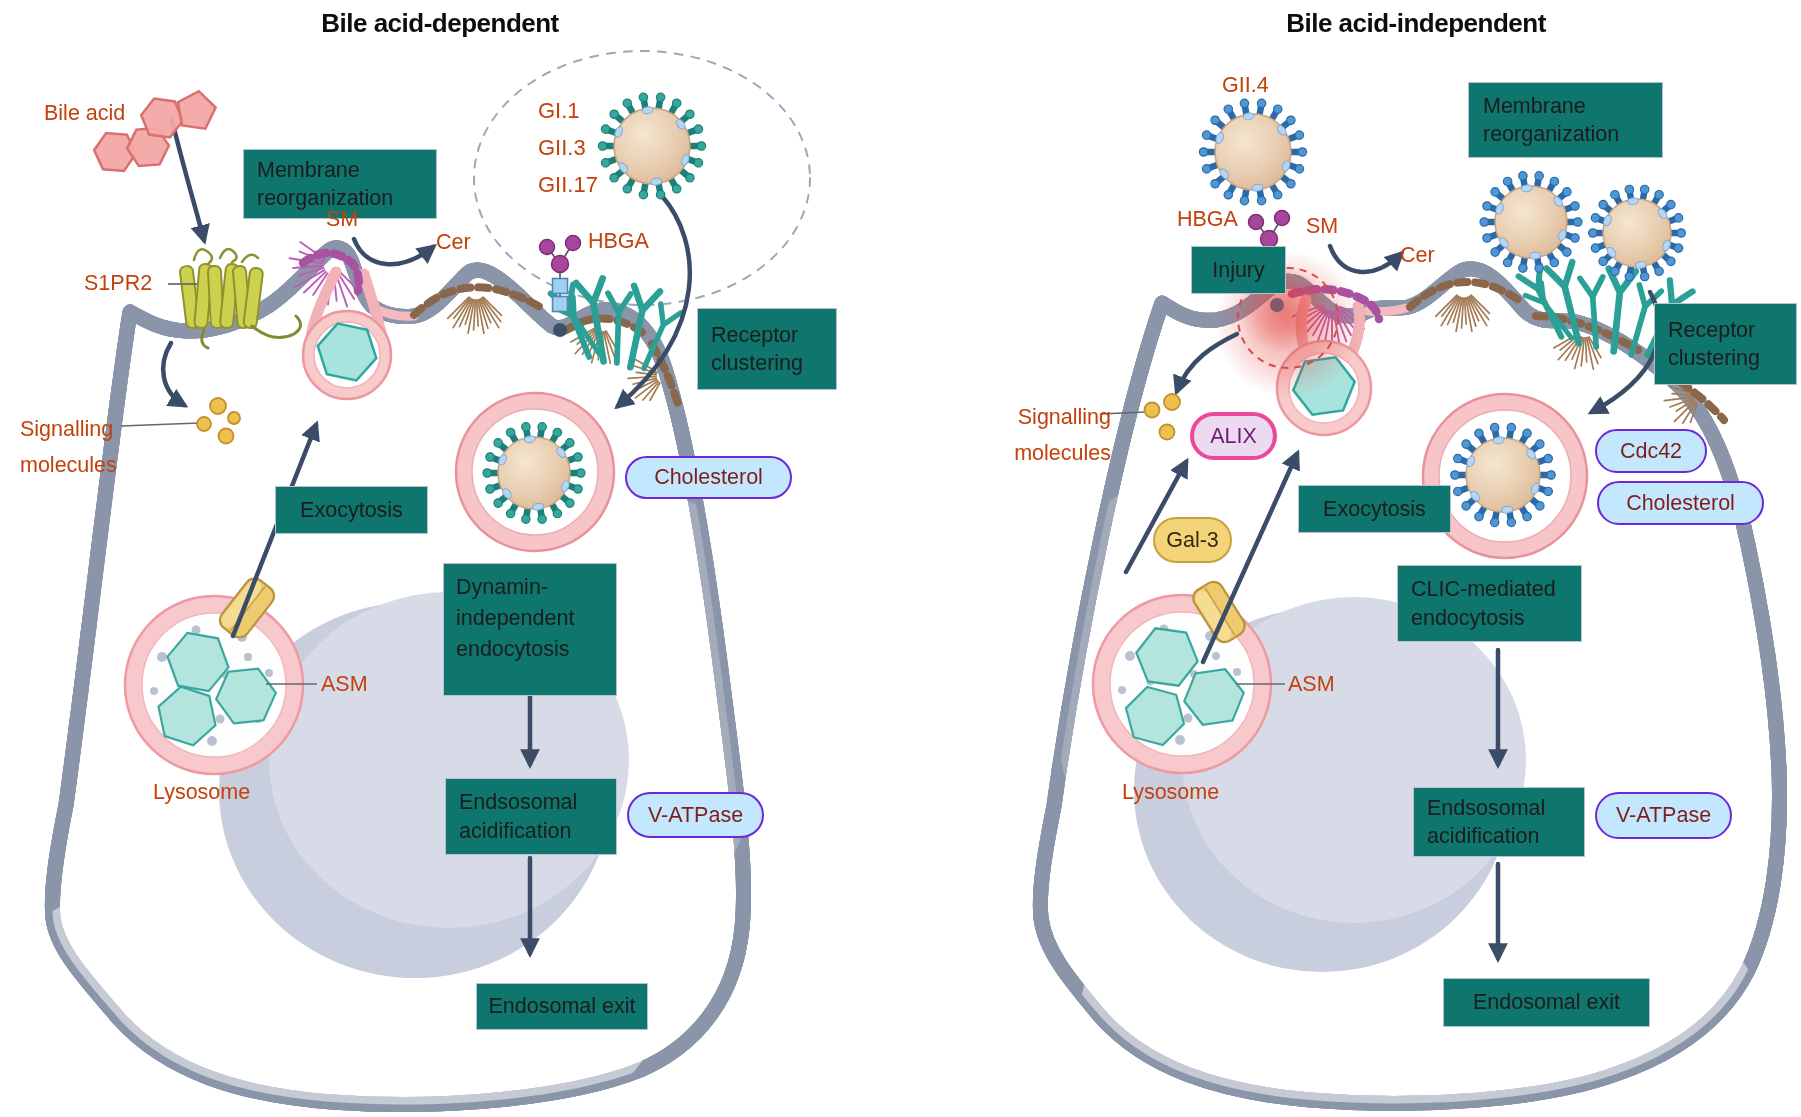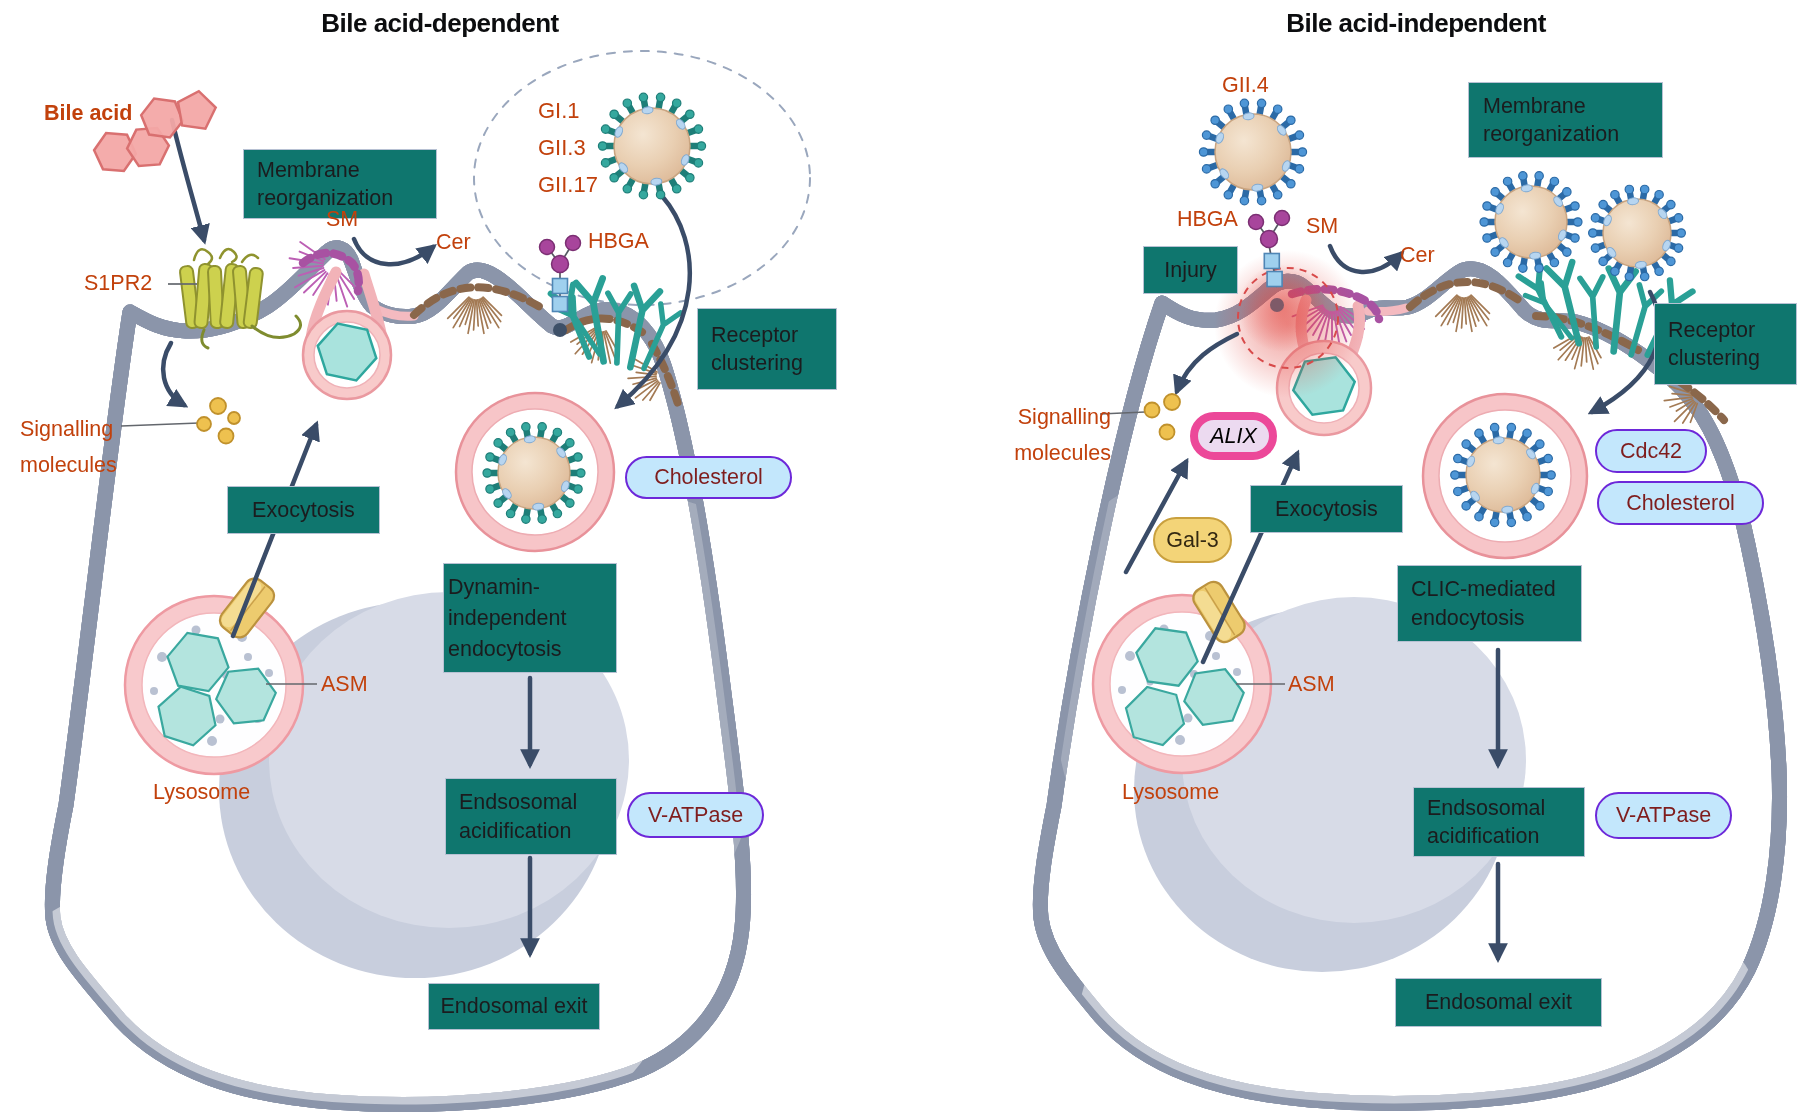--- a/index.html
+++ b/index.html
@@ -3,25 +3,25 @@
 <meta charset="utf-8">
 <style>
   html,body{margin:0;padding:0;background:#fff;}
   body{font-family:"Liberation Sans",sans-serif;}
   #stage{position:relative;width:1801px;height:1117px;overflow:hidden;background:#fff;}
   #art{position:absolute;left:0;top:0;}
   .title{position:absolute;font-weight:700;font-size:26px;color:#0c0d0f;text-align:center;letter-spacing:-0.5px;}
   .plain{position:absolute;font-size:21.5px;color:#c2410c;white-space:pre-line;line-height:27px;}
   .lbox{position:absolute;background:#0f766e;border:1.5px solid #b7c1d3;box-sizing:border-box;
         font-size:21.5px;color:#1b1c1e;white-space:pre-line;line-height:29px;padding:9px 13px;}
-  .cbox{display:flex;align-items:center;justify-content:center;text-align:center;padding:8px;}
+  .cbox{display:flex;align-items:center;justify-content:center;text-align:center;padding:8px;margin-left:48px;}
   .pill{position:absolute;box-sizing:border-box;border-radius:26px;display:flex;align-items:center;
         justify-content:center;font-size:21.5px;white-space:nowrap;}
   .pill.blue{background:#c3e7fc;border:2px solid #6d28d9;color:#7f1d1d;}
-  .pill.purple{background:#ecdaf0;border:8px solid #ec4899;color:#000000;font-style:italic;}
+  .pill.purple{background:#ecdaf0;border:4px solid #ec4899;color:#701a75;}
   .pill.yellow{background:#f3d478;border:2px solid #c9a03e;color:#332812;}
   .strains{line-height:37px;font-size:22px;}
   .lh30{line-height:36px;margin-left:16px;}
   .lh31{line-height:31px;}
   .ra{text-align:right;}
 </style>
 </head>
 <body>
 
 <div id="stage">
@@ -644,37 +644,37 @@
         <circle cx="234" cy="418" r="6" fill="#eec14f" stroke="#c0912c" stroke-width="1.8"></circle>
         <circle cx="1152" cy="410" r="7.5" fill="#eec14f" stroke="#c0912c" stroke-width="1.8"></circle>
         <circle cx="1172" cy="402" r="8" fill="#eec14f" stroke="#c0912c" stroke-width="1.8"></circle>
         <circle cx="1167" cy="432" r="7.5" fill="#eec14f" stroke="#c0912c" stroke-width="1.8"></circle>
       </g>
 </svg>
 
 <div class="title" style="left:270px;top:8px;width:340px;">Bile acid-dependent</div>
 <div class="title" style="left:1246px;top:8px;width:340px;">Bile acid-independent</div>
 
-<div class="plain" style="left:44px;top:100px;font-weight:bold;">Bile acid</div>
+<div class="plain" style="left:44px;top:100px;">Bile acid</div>
 <div class="lbox" style="left:243px;top:149px;width:194px;height:70px;padding:6px 13px;line-height:28px;">Membrane
 reorganization</div>
 <div class="plain" style="left:326px;top:206px;">SM</div>
 <div class="plain" style="left:436px;top:229px;">Cer</div>
 <div class="plain strains" style="left:538px;top:92px;">GI.1
 GII.3
 GII.17</div>
 <div class="plain" style="left:588px;top:228px;">HBGA</div>
 <div class="plain" style="left:84px;top:270px;">S1PR2</div>
 <div class="lbox" style="left:697px;top:308px;width:140px;height:82px;padding:12px 13px;line-height:28px;">Receptor
 clustering</div>
 <div class="plain lh30" style="left:4px;top:411px;">Signalling
 molecules</div>
 <div class="lbox cbox" style="left:227px;top:486px;width:153px;height:48px;">Exocytosis</div>
 <div class="pill blue" style="left:625px;top:456px;width:167px;height:43px;">Cholesterol</div>
-<div class="lbox lh31" style="left:443px;top:563px;width:174px;height:110px;padding:8px 4px;">Dynamin-
+<div class="lbox lh31" style="left:443px;top:563px;width:174px;height:133px;padding:8px 12px;">Dynamin-
 independent
 endocytosis</div>
 <div class="plain" style="left:321px;top:671px;">ASM</div>
 <div class="plain" style="left:153px;top:779px;">Lysosome</div>
 <div class="lbox" style="left:445px;top:778px;width:172px;height:77px;">Endsosomal
 acidification</div>
 <div class="pill blue" style="left:627px;top:792px;width:137px;height:46px;">V-ATPase</div>
 <div class="lbox cbox" style="left:428px;top:983px;width:172px;height:47px;">Endosomal exit</div>
 
 <div class="plain" style="left:1222px;top:72px;">GII.4</div>

